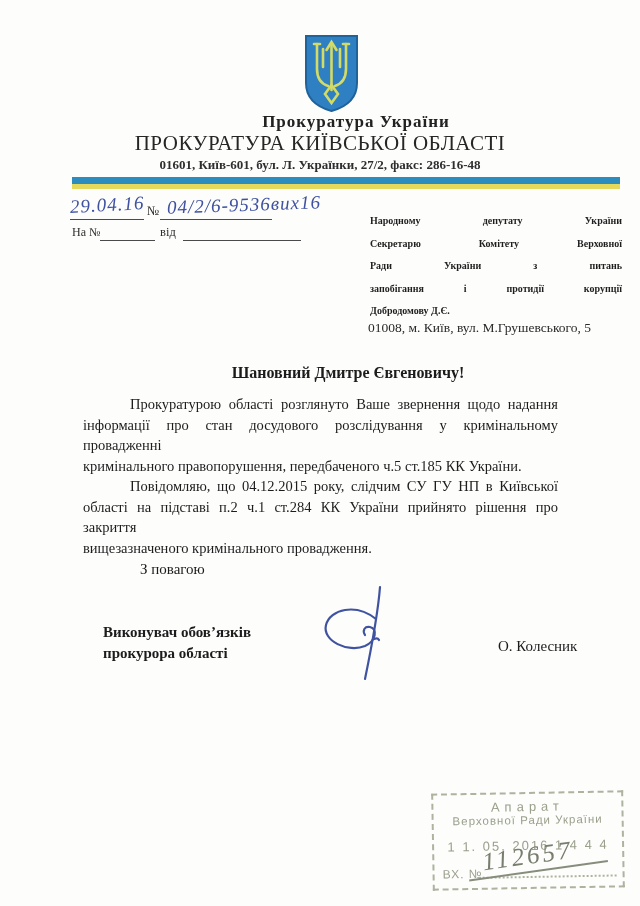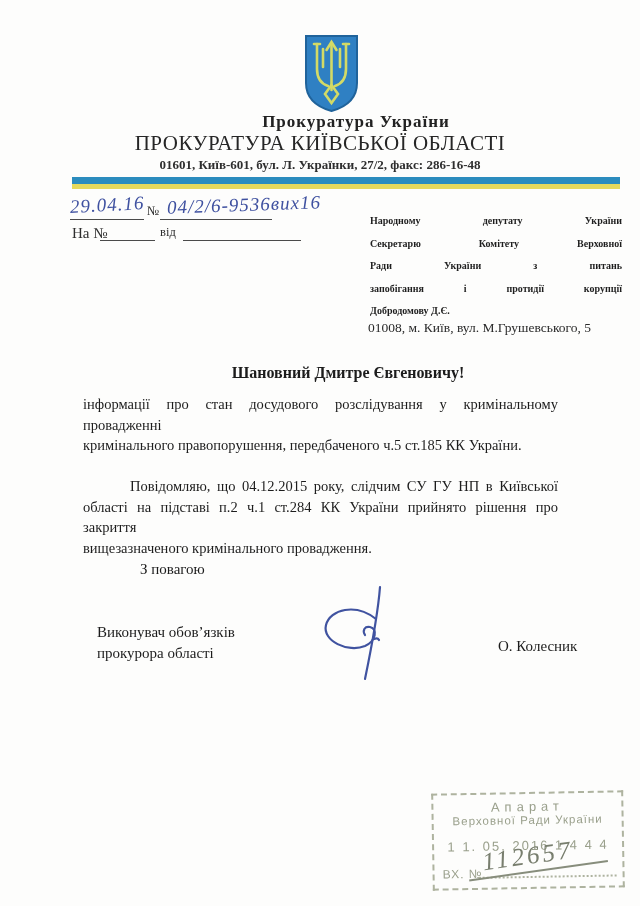--- a/index.html
+++ b/index.html
@@ -22,39 +22,39 @@
   .flag .b{height:7px;background:#2b8cbe;}
   .flag .y{height:5px;background:#e5d95c;}
   
   .hand{font-style:italic;color:#3f51a0;}
   .reg-date{left:70px;top:194px;font-size:19px;transform:rotate(-3deg);letter-spacing:1px;}
   .reg-no-sign{left:147px;top:203px;font-size:13px;color:#2e2e2e;}
   .reg-number{left:167px;top:194px;font-size:19px;transform:rotate(-2deg);letter-spacing:1px;}
   .line{background:#4a4a4a;height:1px;}
   .reg-line1{left:70px;top:219px;width:74px;}
   .reg-line2{left:160px;top:219px;width:112px;}
-  .na-row{left:72px;top:225px;font-size:15px;color:#2e2e2e;}
+  .na-row{left:72px;top:225px;font-size:12px;color:#2e2e2e;}
   .na-line1{left:100px;top:240px;width:55px;}
   .vid-label{left:160px;top:225px;font-size:12.5px;color:#2e2e2e;}
   .na-line2{left:183px;top:240px;width:118px;}
   
   .recipient{left:370px;top:210px;width:252px;font-size:10px;font-weight:bold;
     line-height:22.5px;color:#1f1f1f;}
   .just{text-align:justify;text-align-last:justify;}
   .recipient-addr{left:368px;top:320px;width:260px;font-size:13.5px;color:#2a2a2a;}
   
   .salutation{left:83px;top:364px;width:530px;text-align:center;
     font-size:16px;font-weight:bold;}
   .bodytext{width:475px;font-size:14.5px;line-height:20.6px;color:#1d1d1d;}
   .p1{left:83px;top:394px;}
   .p2{left:83px;top:476px;}
   .indent{text-indent:47px;}
   .regards{left:140px;top:561px;font-size:15px;font-weight:normal;}
   
-  .position-block{left:97px;top:622px;font-size:15px;font-weight:normal;line-height:21px;}
+  .position-block{left:103px;top:622px;font-size:15px;font-weight:bold;line-height:21px;}
   .sig{left:318px;top:583px;width:90px;height:100px;}
   .signer{left:498px;top:638px;font-size:15px;font-weight:normal;}
   
   .stamp{left:432px;top:792px;width:192px;height:97px;
     border:2px dashed #aeb39f;color:#9aa08c;transform:rotate(-1deg);
     font-family:"Liberation Sans","DejaVu Sans",sans-serif;box-sizing:border-box;}
   .stamp-l1{left:0;top:5px;width:100%;text-align:center;font-size:13px;letter-spacing:5px;}
   .stamp-l2{left:0;top:20px;width:100%;text-align:center;font-size:11.5px;letter-spacing:1px;}
   .stamp-dt{left:0;top:44px;width:100%;text-align:center;font-size:13px;letter-spacing:2px;}
   .stamp-vh{left:8px;bottom:7px;font-size:12px;letter-spacing:1px;}
@@ -108,20 +108,21 @@
     <div class="just">Секретарю Комітету Верховної</div>
     <div class="just">Ради України з питань</div>
     <div class="just">запобігання і протидії корупції</div>
     <div>Добродомову Д.Є.</div>
   </div>
   <div class="abs recipient-addr">01008, м. Київ, вул. М.Грушевського, 5</div>
 
   <div class="abs salutation">Шановний Дмитре Євгеновичу!</div>
 
   <div class="abs bodytext p1">
+    <div class="just indent">Прокуратурою області розглянуто Ваше звернення щодо надання</div>
     <div class="just">інформації про стан досудового розслідування у кримінальному провадженні</div>
     <div>кримінального правопорушення, передбаченого ч.5 ст.185 КК України.</div>
   </div>
 
   <div class="abs bodytext p2">
     <div class="just indent">Повідомляю, що 04.12.2015 року, слідчим СУ ГУ НП в Київської</div>
     <div class="just">області на підставі п.2 ч.1 ст.284 КК України прийнято рішення про закриття</div>
     <div>вищезазначеного кримінального провадження.</div>
   </div>
 

